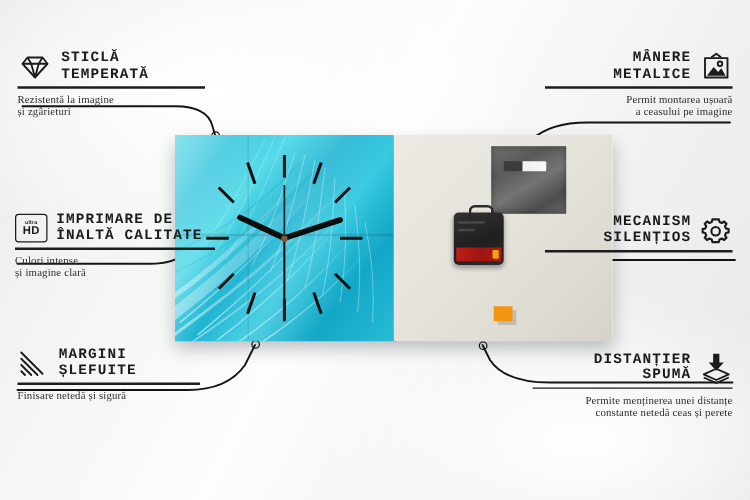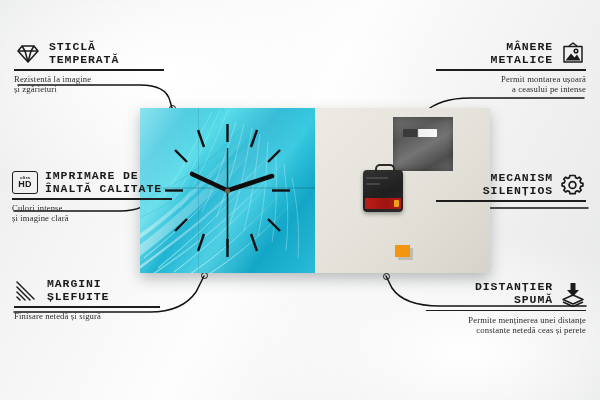--- a/index.html
+++ b/index.html
@@ -12,21 +12,21 @@
       linear-gradient(118deg,#e9eaea 0%,#f4f4f4 22%,#fdfdfd 46%,#f1f1f1 72%,#e6e7e7 100%);
   }
   .stage{position:relative;width:600px;height:400px;}
 
   
   .wires{position:absolute;inset:0;width:600px;height:400px;}
 
   
   .feat{position:absolute;}
   .feat .head{display:flex;align-items:center;gap:7px;}
-  .feat.right .head{justify-content:flex-end;}
+  .feat.right .head{justify-content:flex-end;align-items:flex-end;}
   .ttl{
     font-family:Liberation Mono, monospace;
     font-weight:700;font-size:11.5px;line-height:12.6px;
     letter-spacing:.9px;color:#1b1b1b;text-transform:uppercase;
     white-space:pre-line;
   }
   .feat.right .ttl{text-align:right;}
   .rule{height:1.4px;background:#1d1d1d;margin:3px 0 3.5px 0;}
   .sub{
     font-family:"Liberation Serif",serif;
@@ -303,21 +303,21 @@
         <g fill="none" stroke="#1b1b1b" stroke-width="1.5" stroke-linejoin="round">
           <path d="M9,4 L13,1 L17,4"></path>
           <rect x="4" y="4.5" width="18" height="15.5"></rect>
           <path d="M5.5,18.5 L11,11.5 L14.5,15.5 L17,12.5 L20.5,18.5 Z" fill="#1b1b1b" stroke="none"></path>
           <circle cx="16" cy="9" r="1.8"></circle>
         </g>
       </svg>
     </div>
     <div class="rule"></div>
     <div class="sub">Permit montarea ușoară
-a ceasului pe intense</div>
+a ceasului pe imagine</div>
   </div>
 
   <div class="feat right" style="left:436px;top:172px;width:150px;">
     <div class="head">
       <div class="ttl">MECANISM
 SILENȚIOS</div>
       <svg class="ico" width="26" height="24" viewBox="0 0 26 24">
         <g fill="none" stroke="#1b1b1b" stroke-width="1.7" stroke-linejoin="round">
           <path d="M13,2.5 l2.6,0 0.5,2.1 1.9,0.8 1.8,-1.2 1.9,1.9 -1.2,1.8 0.8,1.9 2.1,0.5 0,2.6 -2.1,0.5 -0.8,1.9 1.2,1.8 -1.9,1.9 -1.8,-1.2 -1.9,0.8 -0.5,2.1 -2.6,0 -2.6,0 -0.5,-2.1 -1.9,-0.8 -1.8,1.2 -1.9,-1.9 1.2,-1.8 -0.8,-1.9 -2.1,-0.5 0,-2.6 2.1,-0.5 0.8,-1.9 -1.2,-1.8 1.9,-1.9 1.8,1.2 1.9,-0.8 0.5,-2.1 z" transform="translate(-0.5,0)"></path>
           <circle cx="12.5" cy="12" r="3.4"></circle>

